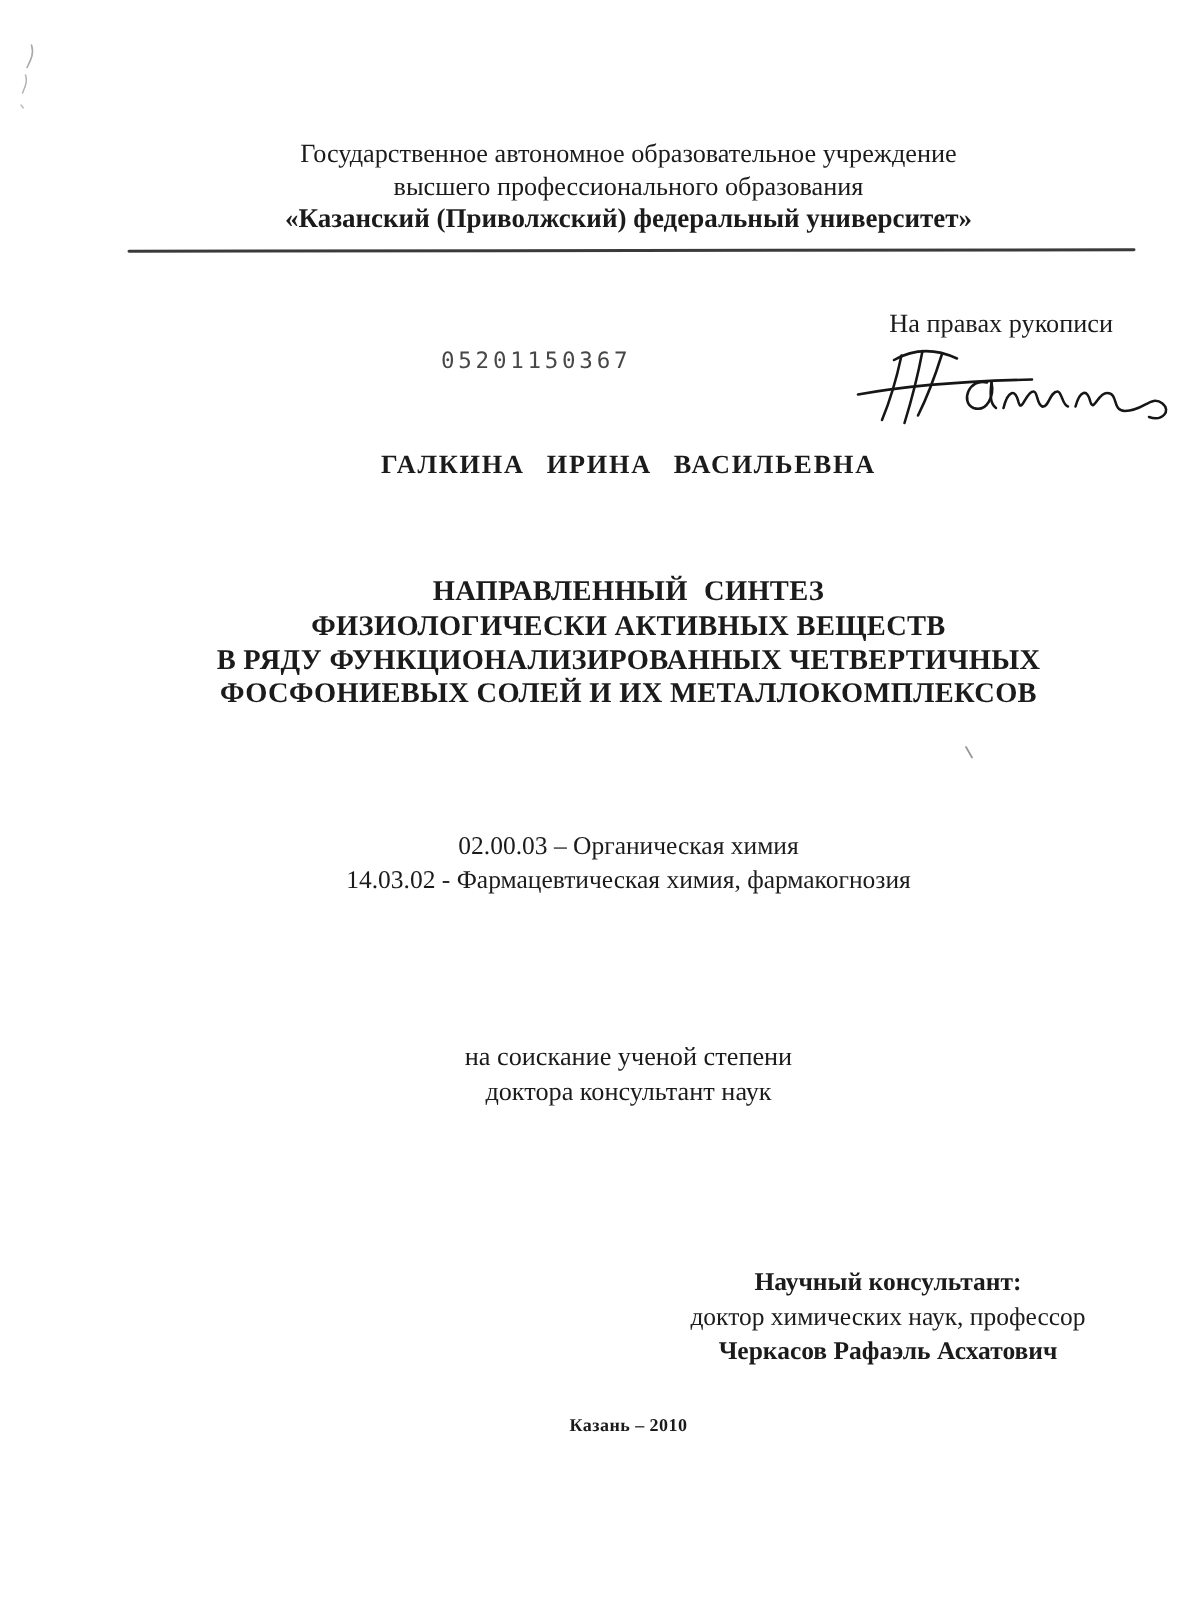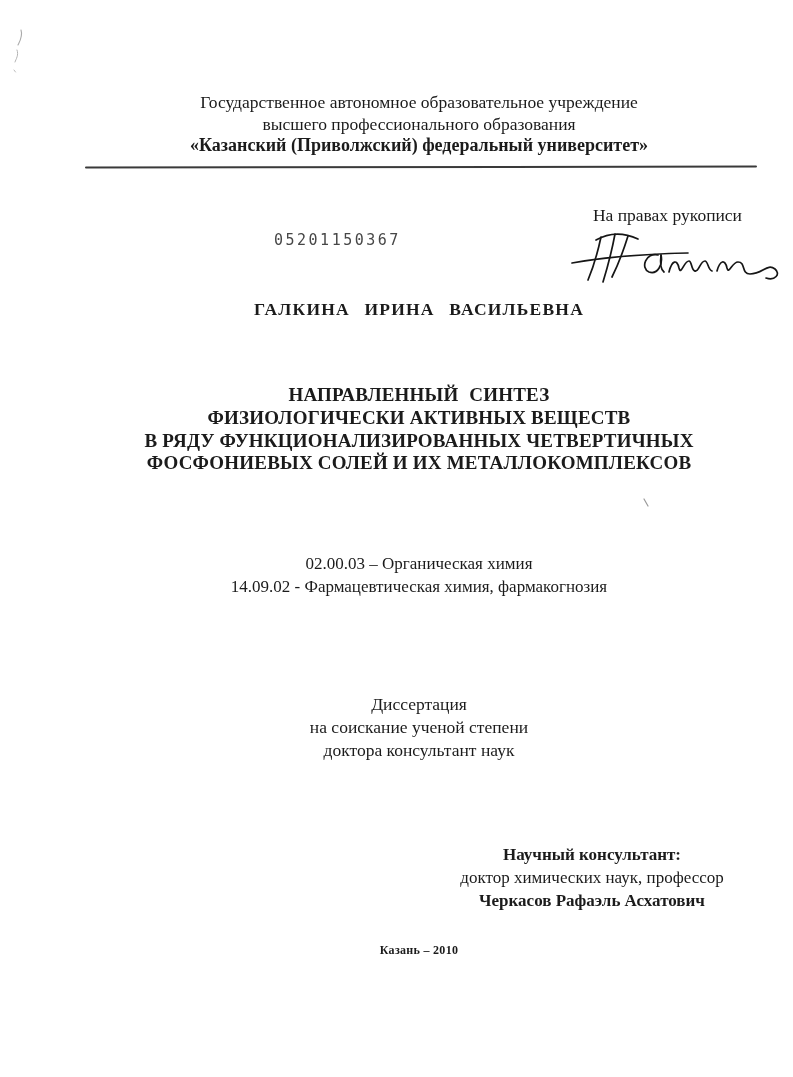--- a/index.html
+++ b/index.html
@@ -23,21 +23,21 @@
     background:#3a3a3a; border-radius:1px;
     transform:rotate(-0.08deg);
   }
 
   .manuscript-note {
     position:absolute; top:205px; right:51px;
     font-size:17.5px;
   }
 
   .reg-number {
-    position:absolute; top:231px; left:274px;
+    position:absolute; top:231px; left:294px;
     font-family:"DejaVu Sans Mono","Liberation Mono",monospace;
     font-size:15px; letter-spacing:2.5px; color:#474747;
   }
 
   .signature { position:absolute; top:226px; left:570px; width:212px; height:60px; }
   .signature svg { display:block; }
 
   .author {
     top:299px; font-weight:bold; font-size:17.5px;
     letter-spacing:1.2px; word-spacing:9px;
@@ -116,25 +116,24 @@
   <div class="centered-band author">ГАЛКИНА ИРИНА ВАСИЛЬЕВНА</div>
 
   <div class="stray-mark">
     <svg width="8" height="10" viewBox="0 0 8 10">
       <path d="M2 1 L 6 8" stroke="#6f6f6f" stroke-width="1.2" fill="none" stroke-linecap="round"></path>
     </svg>
   </div>
 
   <div class="centered-band specialties">
     <div>02.00.03 – Органическая химия</div>
-    <div>14.09.02 - Фармацевтическая химия, фармакогнозия</div>
+    <div>14.03.02 - Фармацевтическая химия, фармакогнозия</div>
   </div>
 
   <div class="centered-band thesis">
-    <div>Диссертация</div>
     <div>на соискание ученой степени</div>
     <div>доктора консультант наук</div>
   </div>
 
   <div class="consultant">
     <div class="label">Научный консультант:</div>
     <div class="degree">доктор химических наук, профессор</div>
     <div class="name">Черкасов Рафаэль Асхатович</div>
   </div>
 

